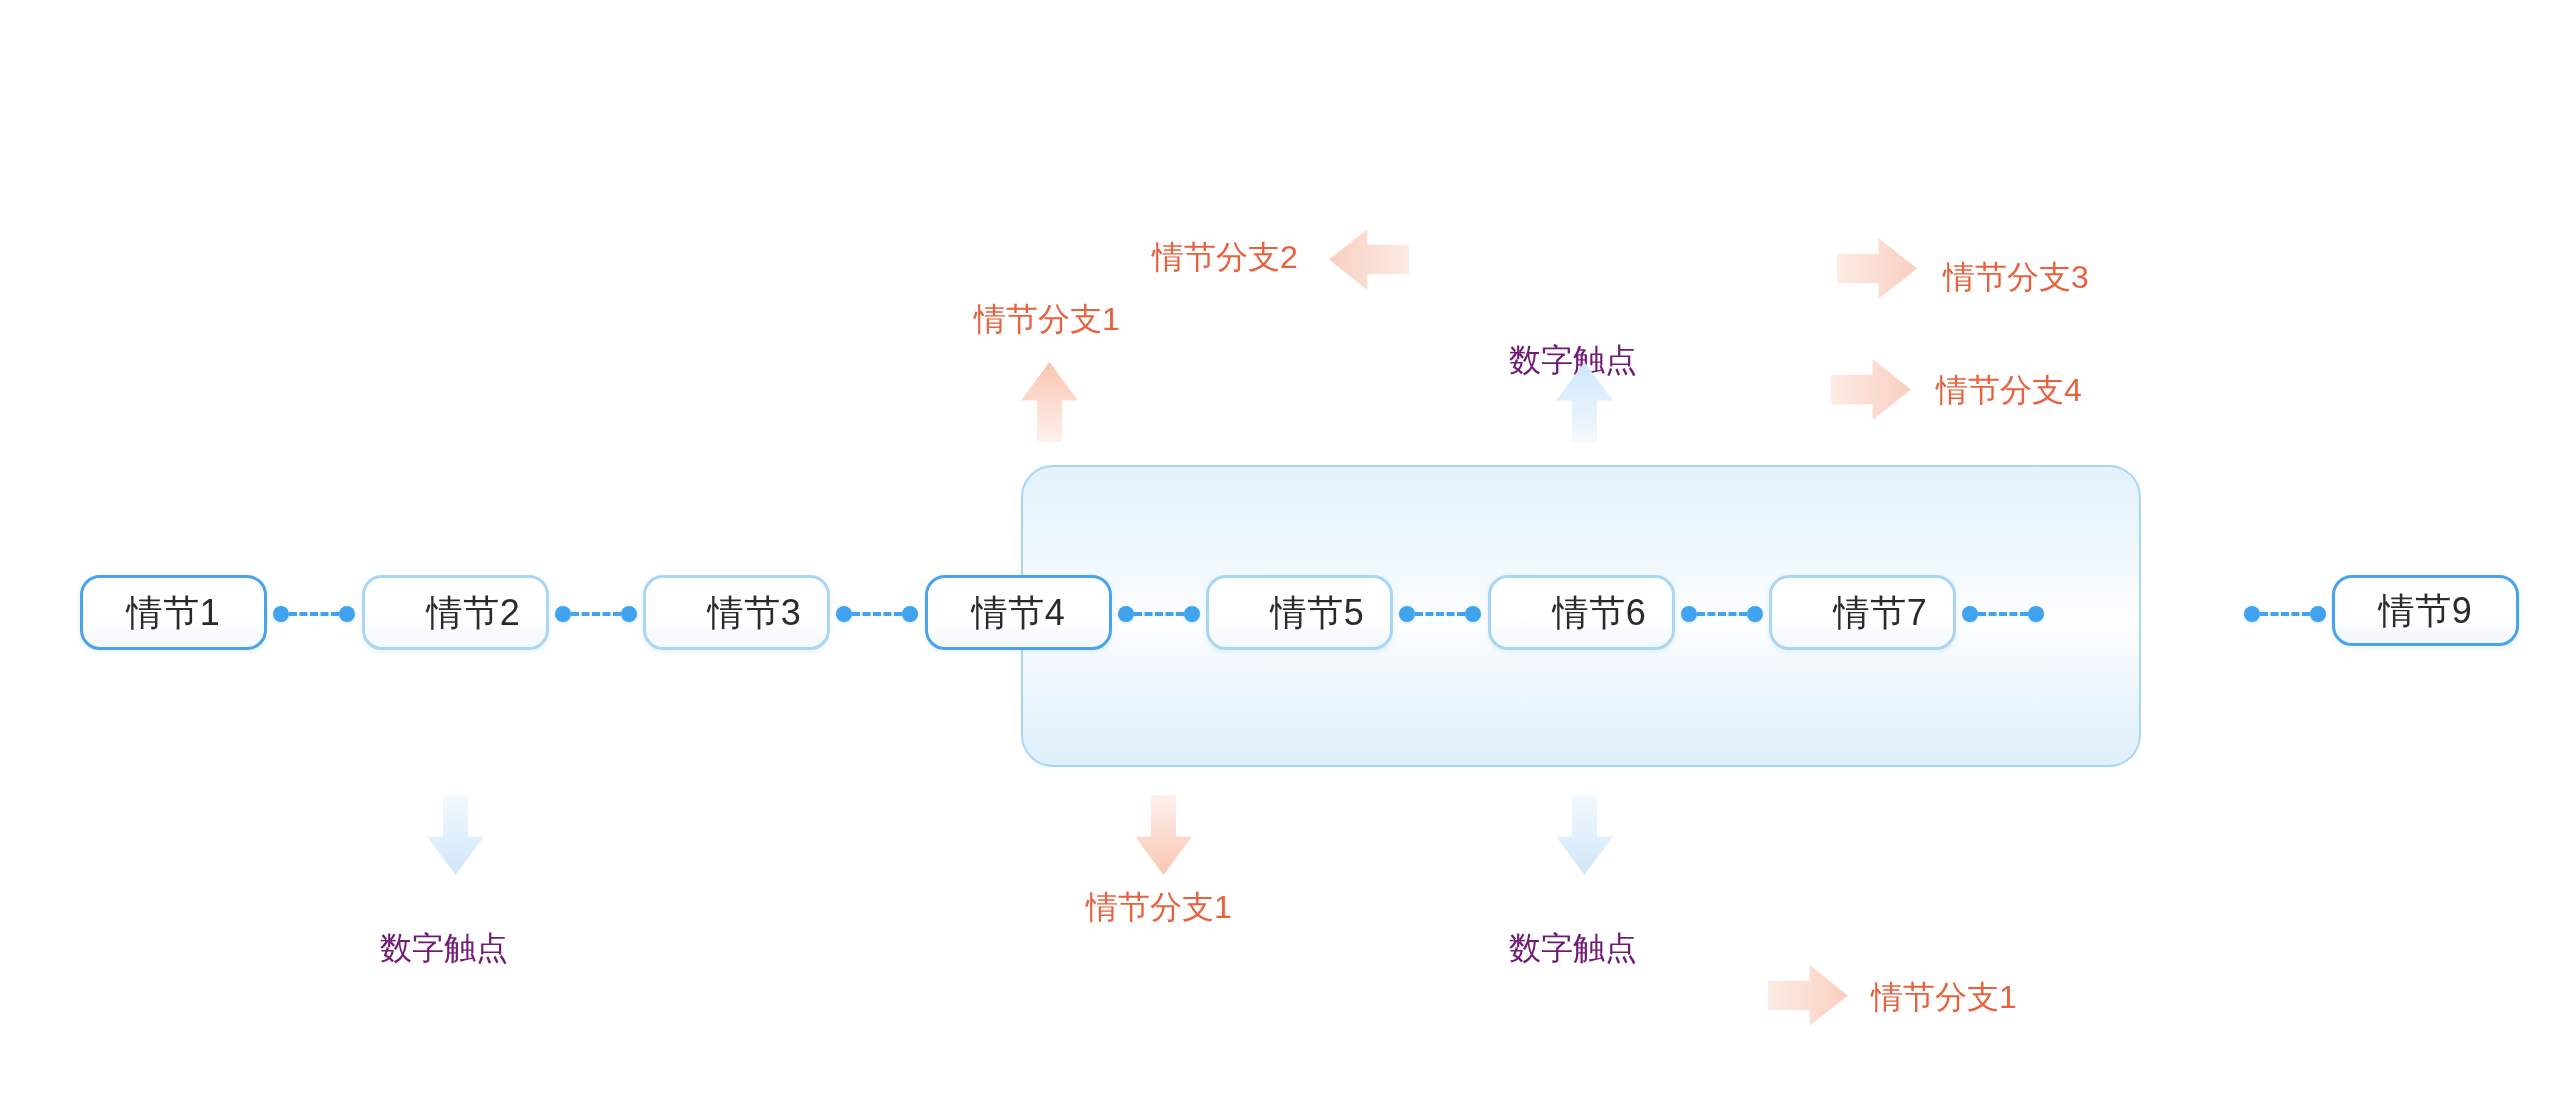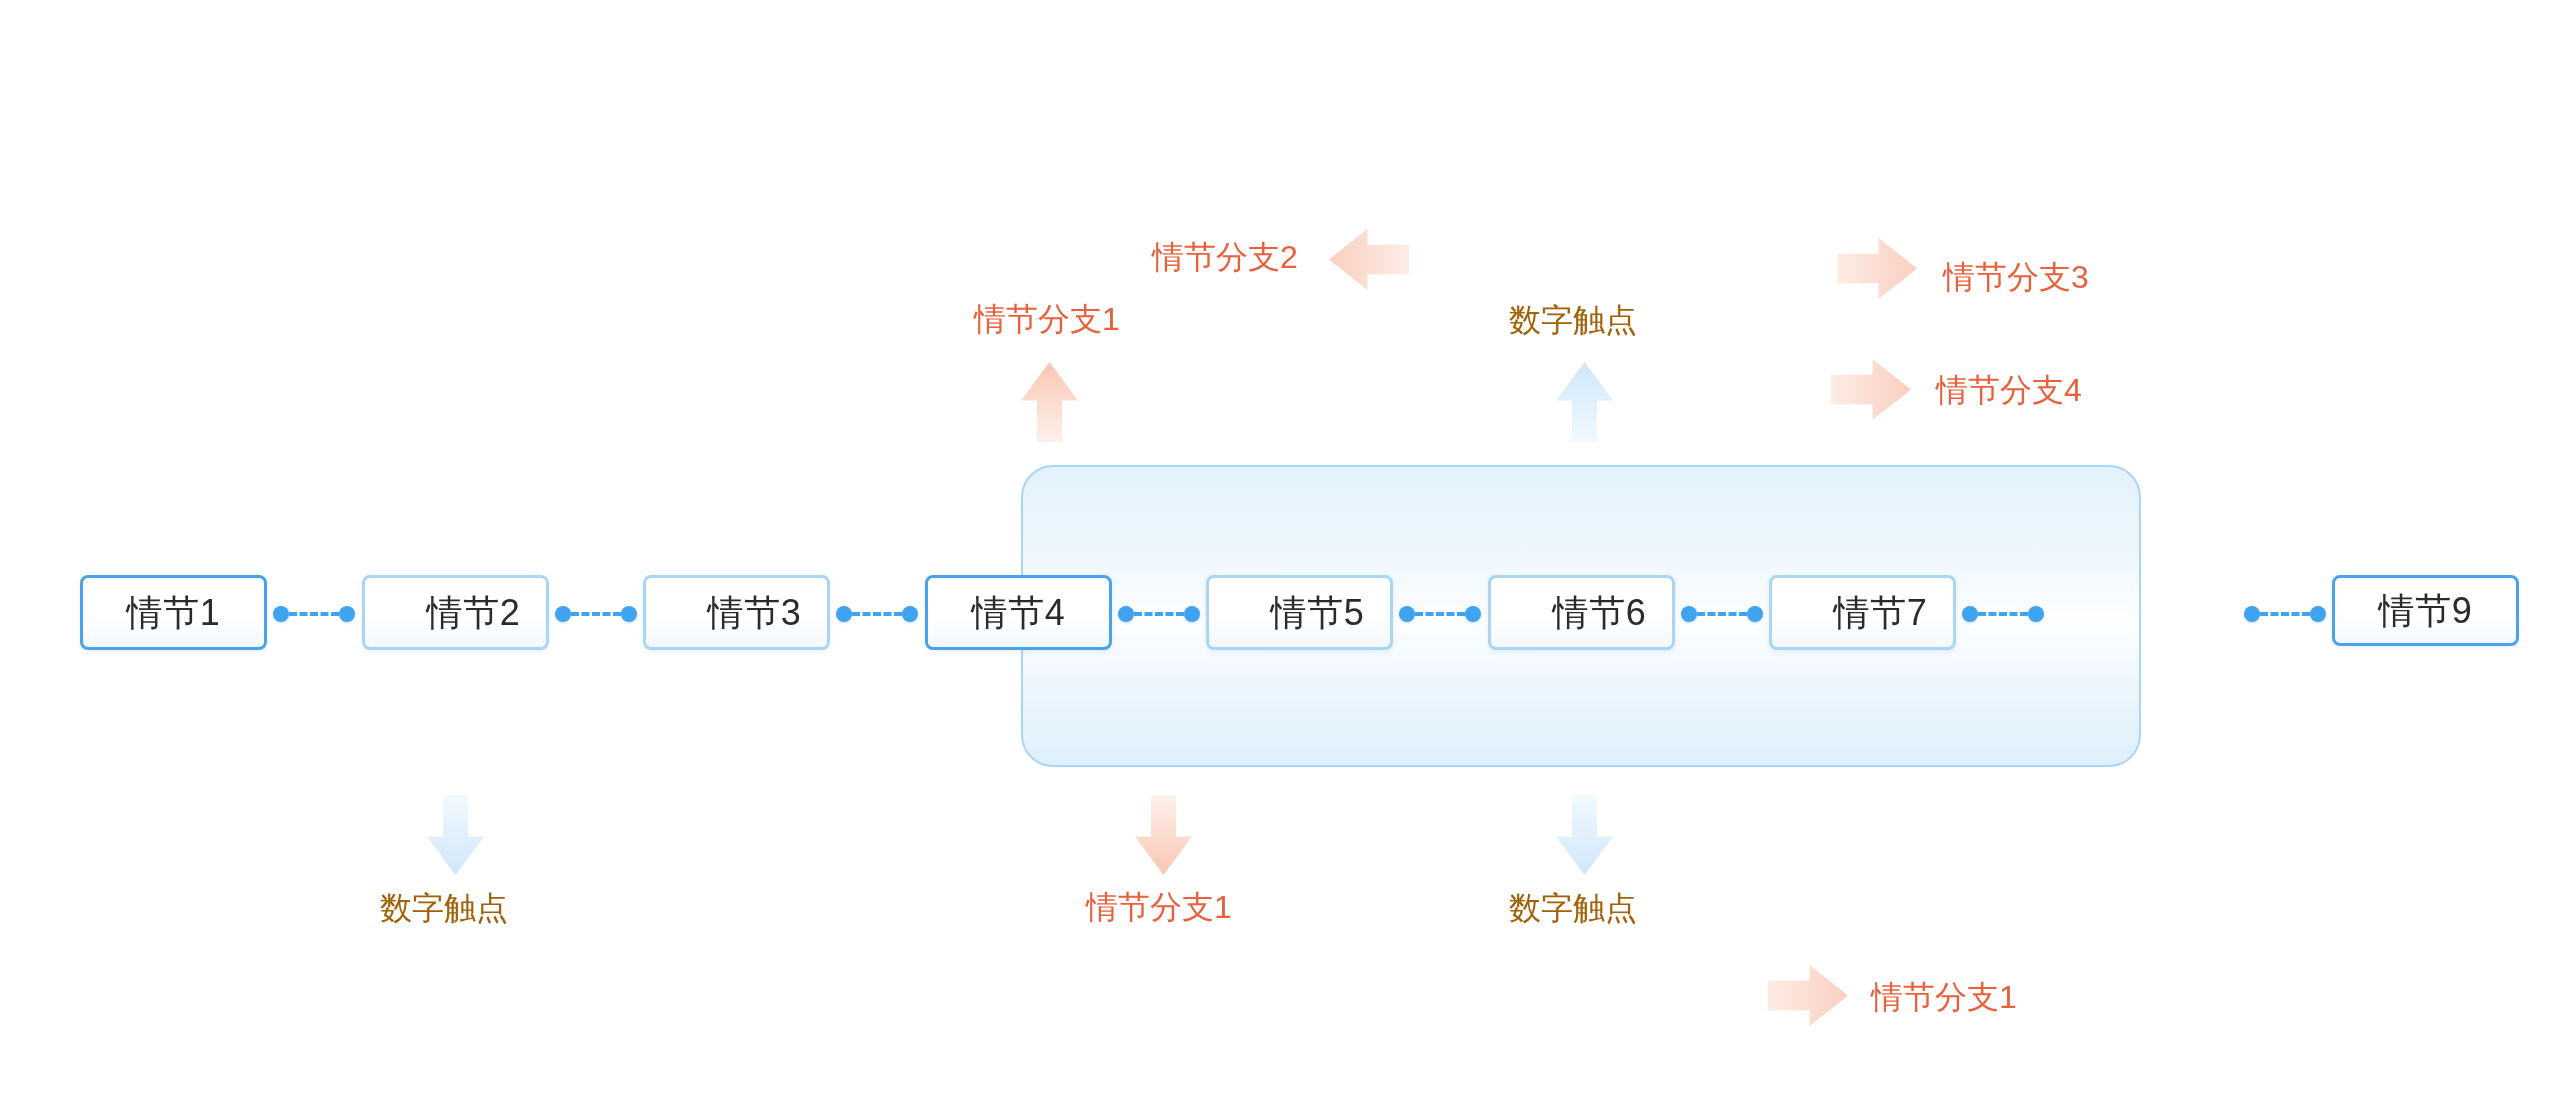--- a/index.html
+++ b/index.html
@@ -33,21 +33,21 @@
                 #dff0fb 100%);
   }
 
   
   .node {
     position: absolute;
     box-sizing: border-box;
     display: flex;
     align-items: center;
     justify-content: center;
-    border-radius: 8px;
+    border-radius: 20px;
     background: linear-gradient(180deg, #ffffff 0%, #ffffff 55%, #f3f8fc 100%);
     box-shadow: 0 1.9px 5.6px rgba(120, 160, 200, 0.16);
   }
   .node.strong { border: 3.1px solid #4aa3ea; }
   .node.light  { border: 3.1px solid #a9d6f5; padding-left: 36px; }
   .node-label {
     font-size: 36px;
     color: #2b2b2b;
     letter-spacing: 0.6px;
     line-height: 1;
@@ -101,21 +101,21 @@
   }
 
   
   .anno {
     position: absolute;
     font-size: 32px;
     line-height: 1;
     white-space: nowrap;
   }
   .anno.branch { color: #e8613c; }
-  .anno.touch  { color: #a16207; }
+  .anno.touch  { color: #701a75; margin-top: 40px; }
 </style>
 </head>
 <body>
 
 <div id="canvas">
 
   <div class="group-box" style="left:1021px; top:465px; width:1120px; height:302px;"></div>
 
   <div class="anno branch" style="left:1152px; top:241px;">情节分支2</div>
   <div class="arrow arrow-left" style="left:1329px; top:229px; width:80px; height:61px; --c1:#f9cfc0; --c2:#fdece5;"></div>

